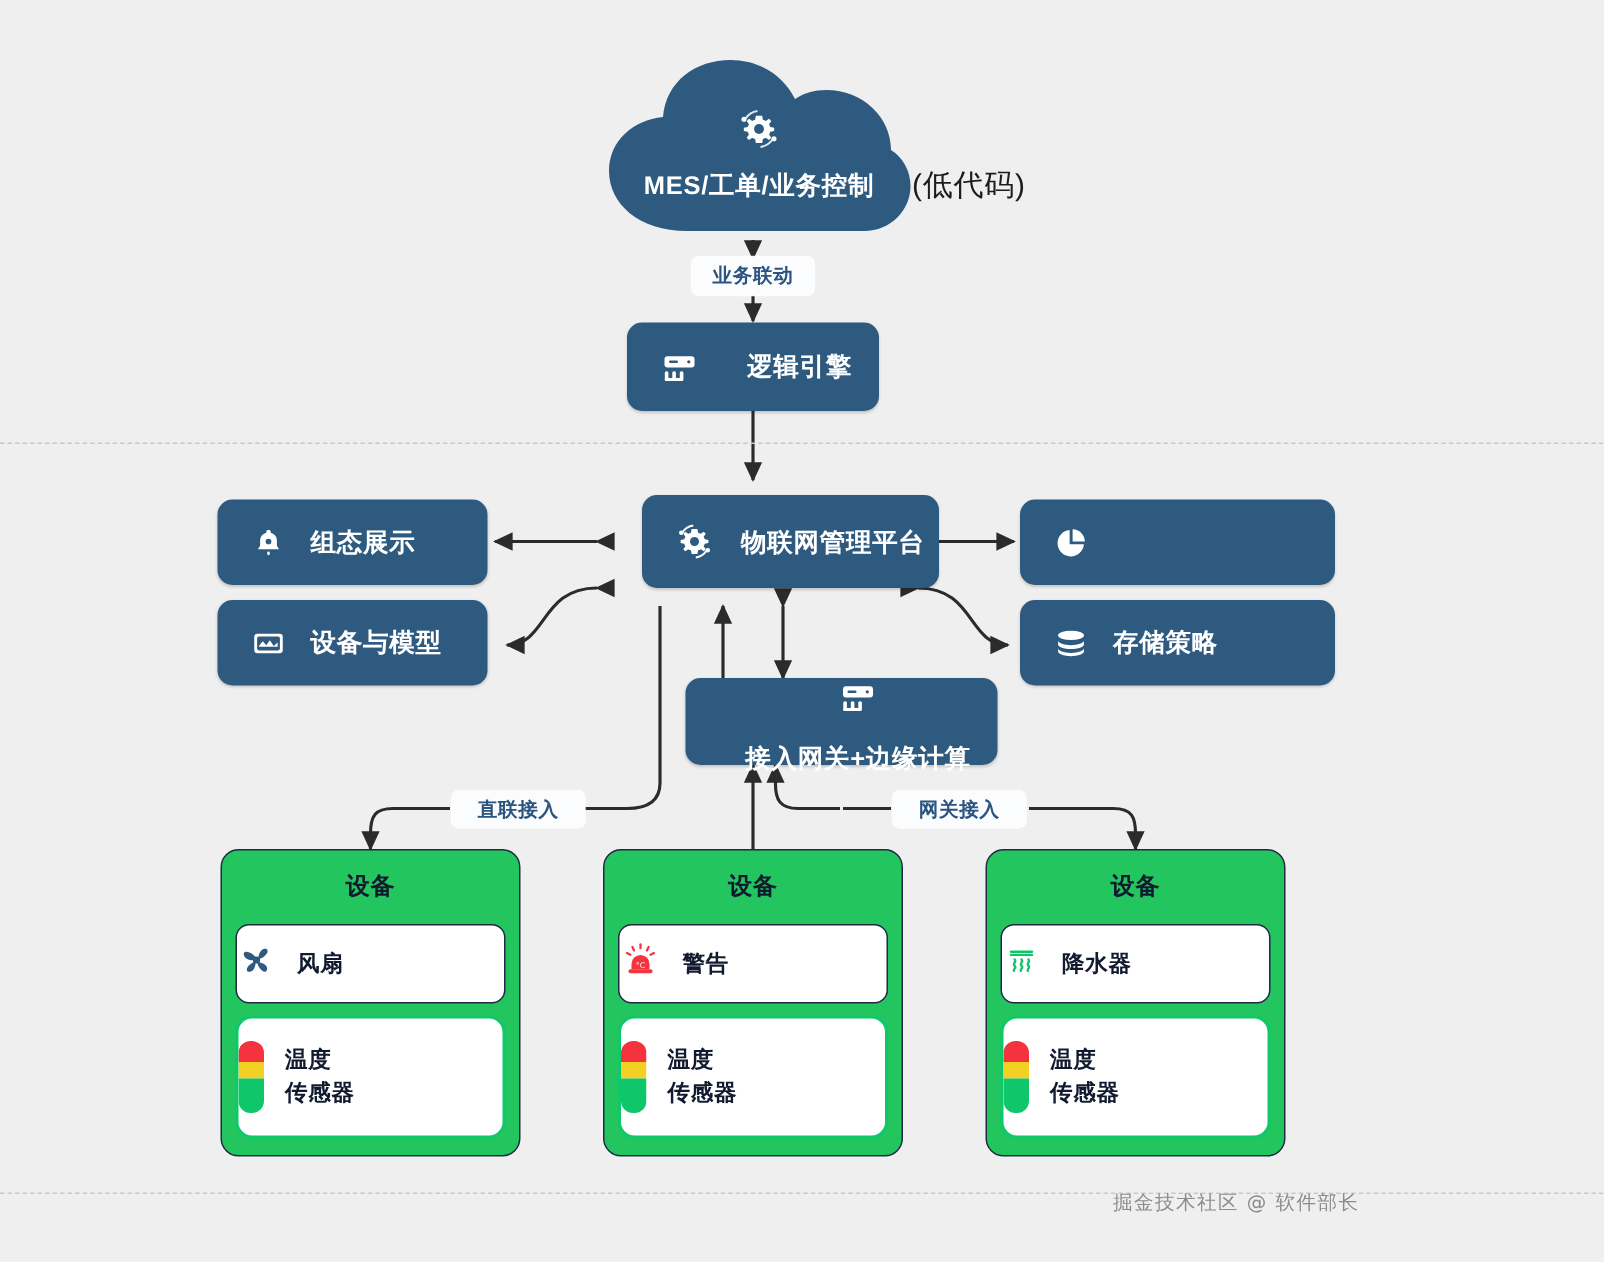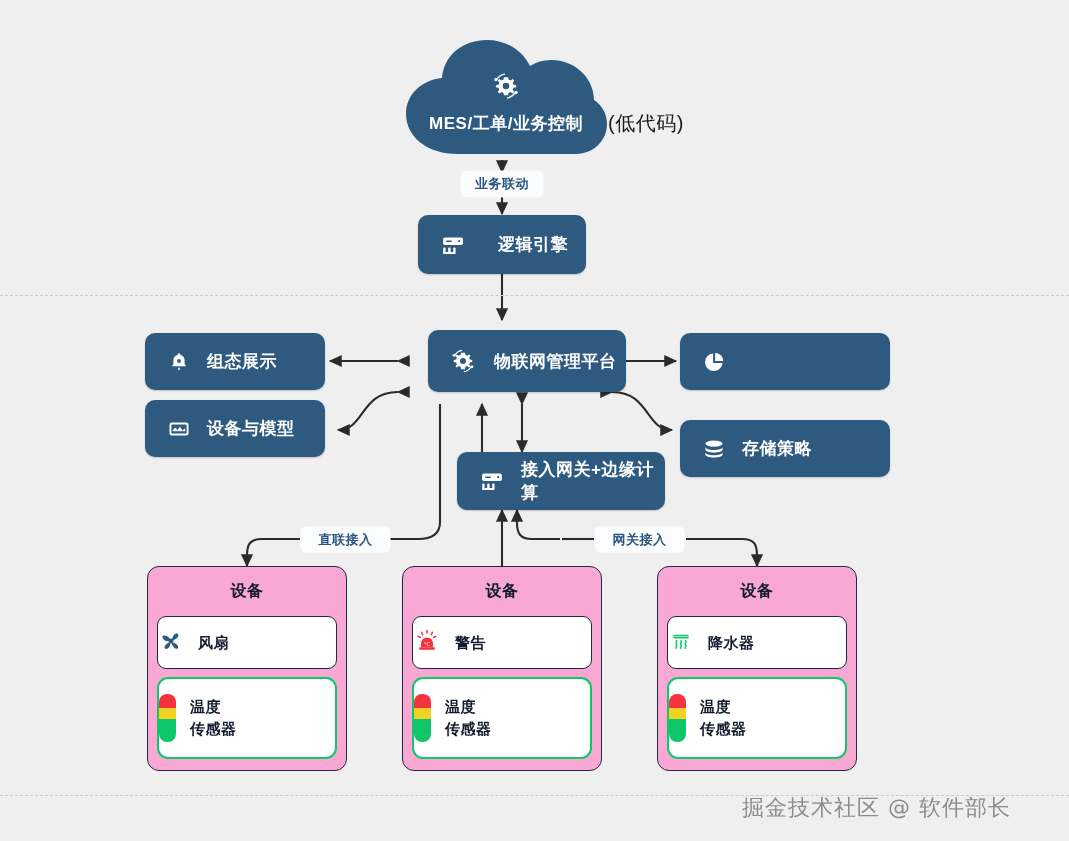--- a/index.html
+++ b/index.html
@@ -51,21 +51,21 @@
     border-radius: 5px;
     display: flex; align-items: center; justify-content: center;
     letter-spacing: .5px;
     box-shadow: 0 0 0 .5px rgba(255,255,255,.9);
   }
 
   
   .devcard {
     position: absolute;
     width: 200px; height: 205px;
-    background: #f9a8d4;
+    background: #22c55e;
     border: 1.6px solid #1f2a44;
     border-radius: 12px;
     padding: 9px;
     display: flex; flex-direction: column; gap: 8px;
   }
   .devcard .dev-title {
     text-align: center; font-size: 16px; font-weight: bold;
     color: #111a2e; padding: 5px 0 6px; letter-spacing: .5px;
   }
   .sub {
@@ -84,21 +84,21 @@
   .tl .r { height: 30%; background: #f5333f; }
   .tl .y { height: 22%; background: #f2d024; }
   .tl .g { height: 48%; background: #10c66b; }
 
   .dashline {
     position: absolute; left: 0; width: 1069px; height: 0;
     border-top: 1.6px dashed #c9c9c9;
   }
   .watermark {
     position: absolute; left: 742px; top: 793px;
-    font-size: 22px; color: #8c8c8c; letter-spacing: 1px;
+    font-size: 13px; color: #8c8c8c; letter-spacing: 1px;
     font-family: "DejaVu Sans", sans-serif;
   }
 </style>
 </head>
 <body>
 
 <div id="stage">
 
   <svg class="wires" viewBox="0 0 1069 841">
     <defs>
@@ -223,32 +223,32 @@
 
   <div class="node" style="left:680px; top:333px; width:210px; height:57px;">
     <span class="ic">
       <svg width="24" height="24" viewBox="0 0 24 24" fill="#ffffff">
         <path d="M11.1 3.4 a8.8 8.8 0 1 0 9.5 9.5 h-9.5 z"></path>
         <path d="M13.1 2.9 v8.1 h8.1 a8.2 8.2 0 0 0 -8.1-8.1 z"></path>
       </svg>
     </span>
   </div>
 
-  <div class="node" style="left:680px; top:420px; width:210px; height:57px;">
+  <div class="node" style="left:680px; top:400px; width:210px; height:57px;">
     <span class="ic">
       <svg width="24" height="24" viewBox="0 0 24 24" fill="#ffffff">
         <ellipse cx="12" cy="6.6" rx="8.6" ry="3.1"></ellipse>
         <path d="M3.4 10 c0 1.7 3.9 3.1 8.6 3.1 s8.6-1.4 8.6-3.1 v2.6 c0 1.7-3.9 3.1-8.6 3.1 s-8.6-1.4-8.6-3.1 z"></path>
         <path d="M3.4 15.2 c0 1.7 3.9 3.1 8.6 3.1 s8.6-1.4 8.6-3.1 v2.2 c0 1.7-3.9 3.1-8.6 3.1 s-8.6-1.4-8.6-3.1 z"></path>
       </svg>
     </span>
     <span>存储策略</span>
   </div>
 
-  <div class="node" style="left:457px; top:452px; width:208px; height:58px;">
+  <div class="node" style="left:457px; top:452px; width:208px; height:58px;flex-direction:column;">
     <span class="ic">
       <svg width="26" height="26" viewBox="0 0 26 26" fill="#ffffff">
         <rect x="3" y="5.5" width="20" height="7.5" rx="2"></rect>
         <circle cx="19.2" cy="9.2" r="1.1" fill="#2e5a80"></circle>
         <rect x="6" y="8.4" width="6" height="1.6" rx=".8" fill="#2e5a80"></rect>
         <rect x="3.2" y="15.5" width="2.4" height="6.5" rx="1"></rect>
         <rect x="8.2" y="15.5" width="2.4" height="6.5" rx="1"></rect>
         <rect x="3.2" y="20" width="12" height="2" rx="1"></rect>
         <rect x="13.2" y="15.5" width="2.4" height="6.5" rx="1"></rect>
       </svg>

